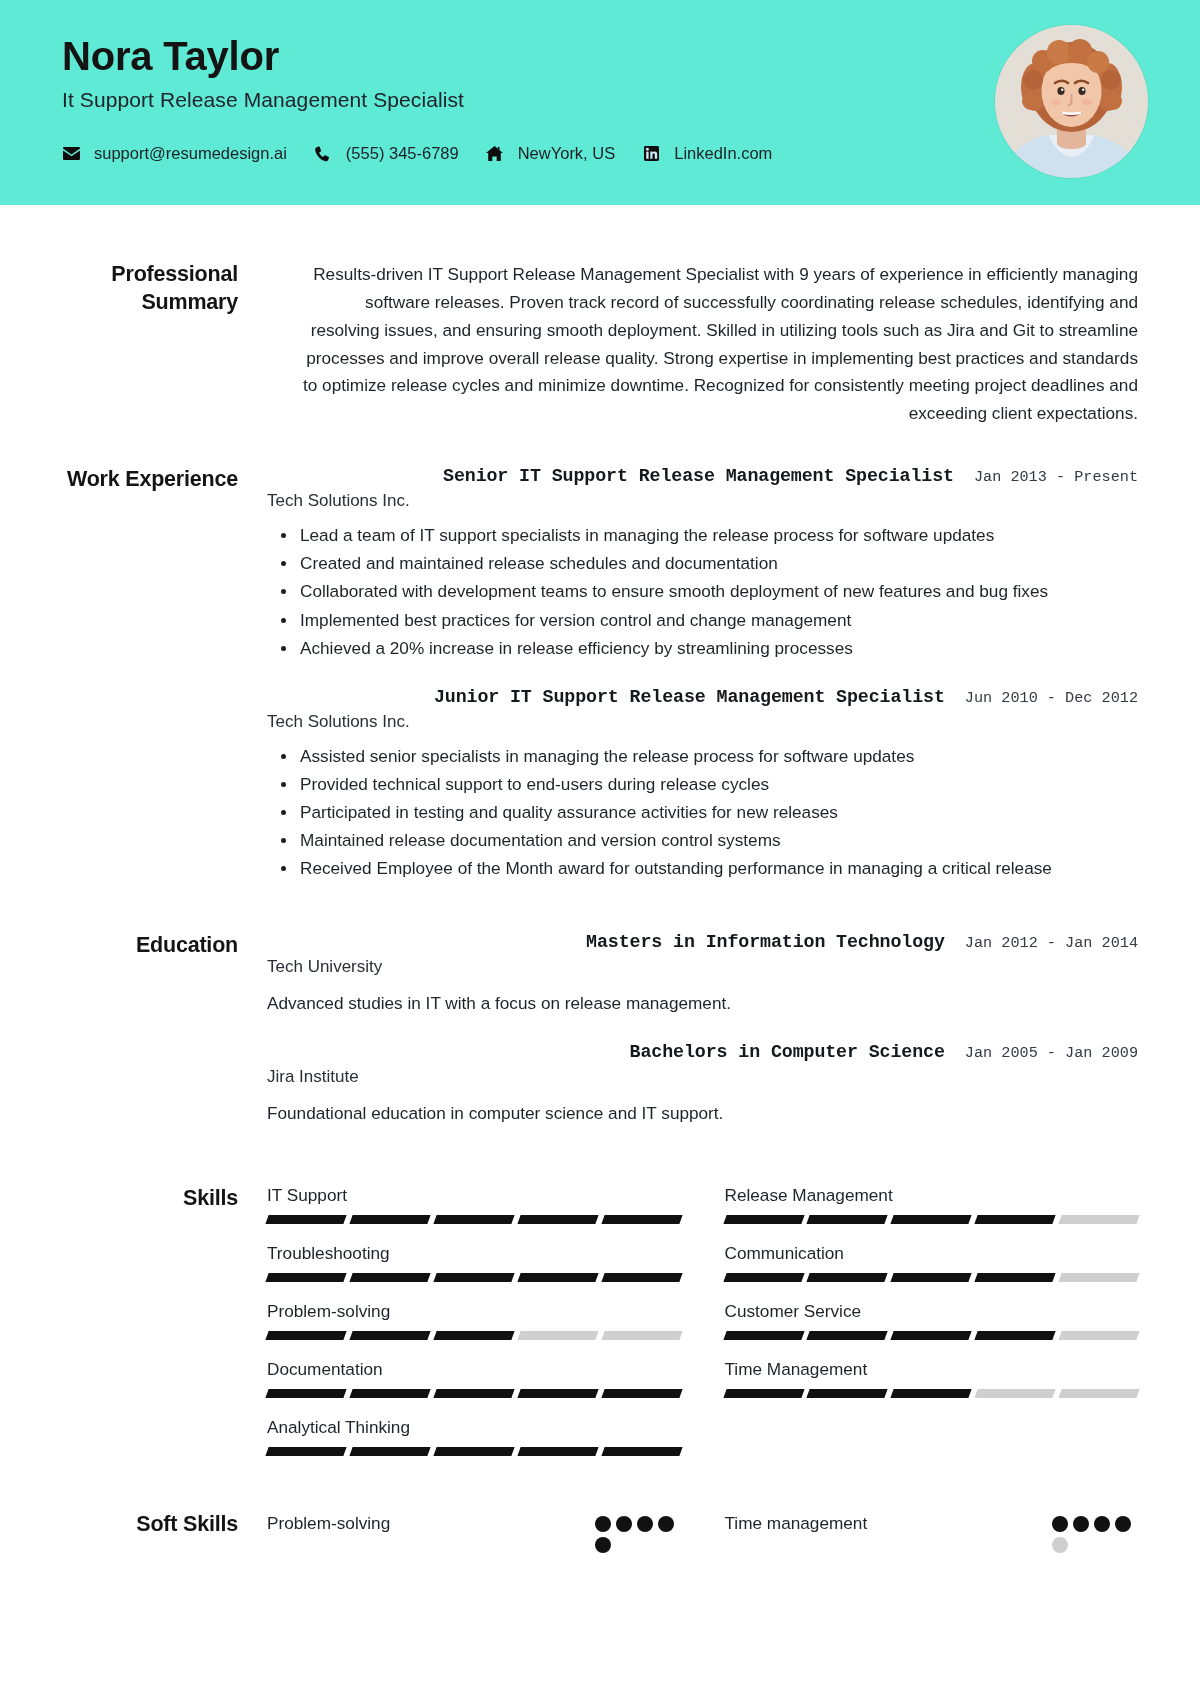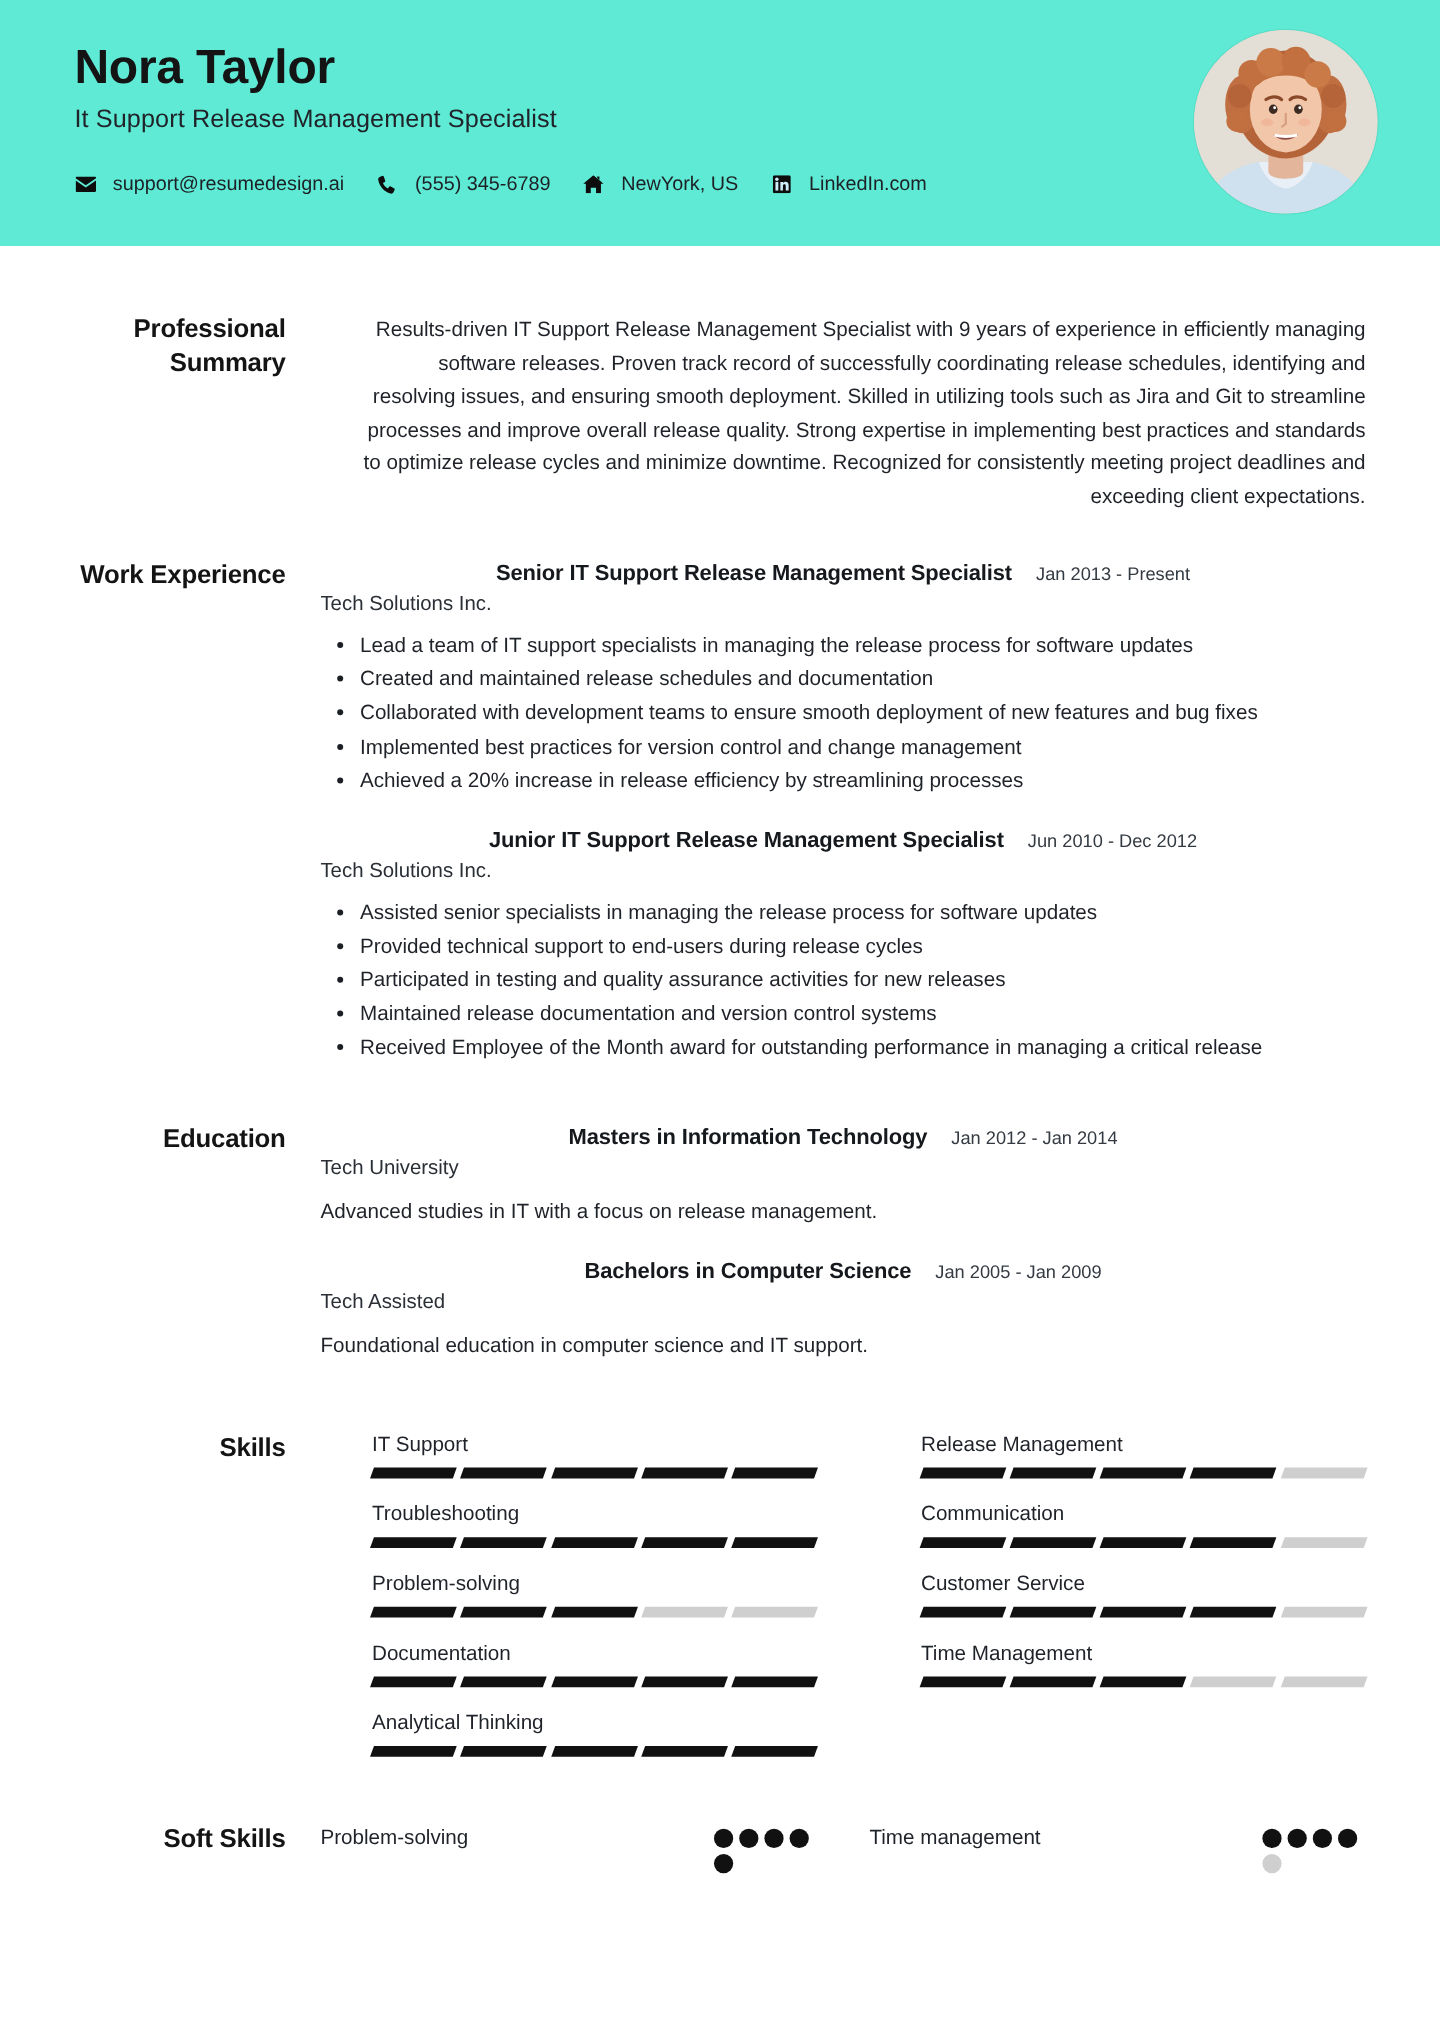--- a/index.html
+++ b/index.html
@@ -108,22 +108,23 @@
     text-align: right;
   }
 
   
   .work-sec { margin-top: 38px; }
   .entry { margin-bottom: 4px; }
   .entry + .entry { margin-top: 26px; }
   .entry-head {
     display: flex;
     align-items: baseline;
-    justify-content: center;
+    justify-content: flex-end;
     gap: 20px;
+    font-family: Liberation Mono, monospace;
   }
   .entry-title {
     font-size: 18.3px;
     font-weight: 700;
     color: #15181c;
     letter-spacing: -0.1px;
   }
   .entry-date {
     font-size: 15.2px;
     color: #343a42;
@@ -172,21 +173,20 @@
   
   .skills-sec { margin-top: 58px; }
   .skills-grid {
     display: grid;
     grid-template-columns: 1fr 1fr;
     column-gap: 44px;
     row-gap: 0px;
   }
   .skill {
     margin-bottom: 19px;
-    margin-left: 43px;
   }
   .skill-name {
     font-size: 17.2px;
     color: #1f2329;
     margin-bottom: 9px;
   }
   .skill-bar {
     display: flex;
     gap: 6px;
     height: 9px;
@@ -393,21 +393,21 @@
           </div>
           <div class="entry-org">Tech University</div>
           <div class="edu-desc">Advanced studies in IT with a focus on release management.</div>
         </div>
 
         <div class="edu-entry">
           <div class="entry-head">
             <div class="entry-title">Bachelors in Computer Science</div>
             <div class="entry-date">Jan 2005 - Jan 2009</div>
           </div>
-          <div class="entry-org">Tech Assisted</div>
+          <div class="entry-org">Jira Institute</div>
           <div class="edu-desc">Foundational education in computer science and IT support.</div>
         </div>
 
       </div>
     </div>
 
     <div class="section skills-sec">
       <div class="sec-label">Skills</div>
       <div class="sec-content">
         <div class="skills-grid" id="skills-grid">

